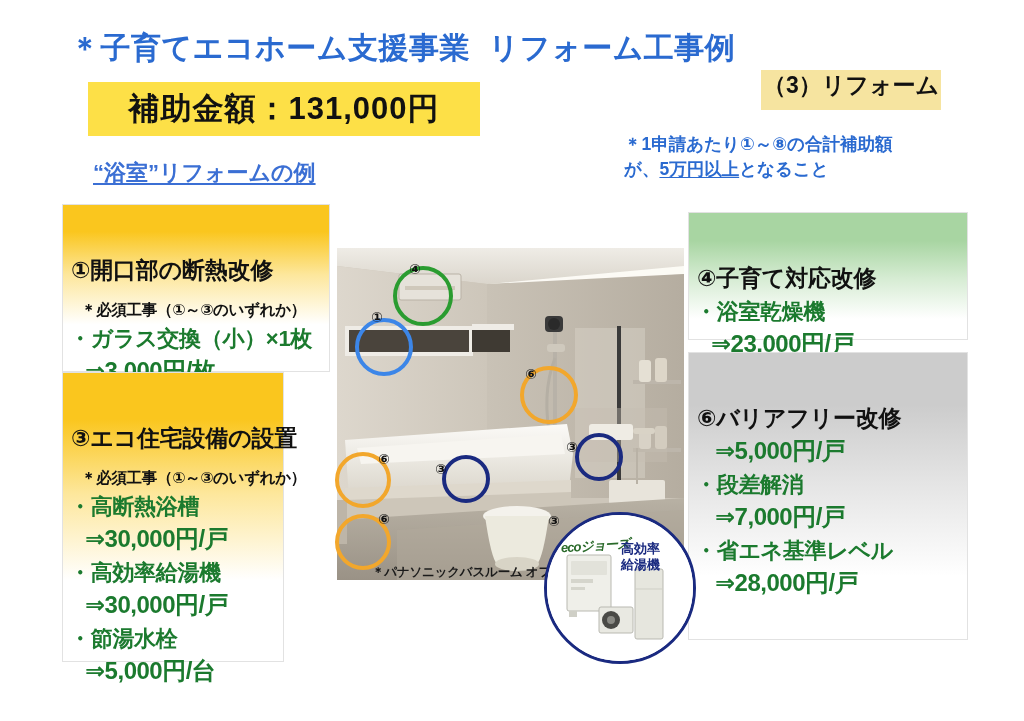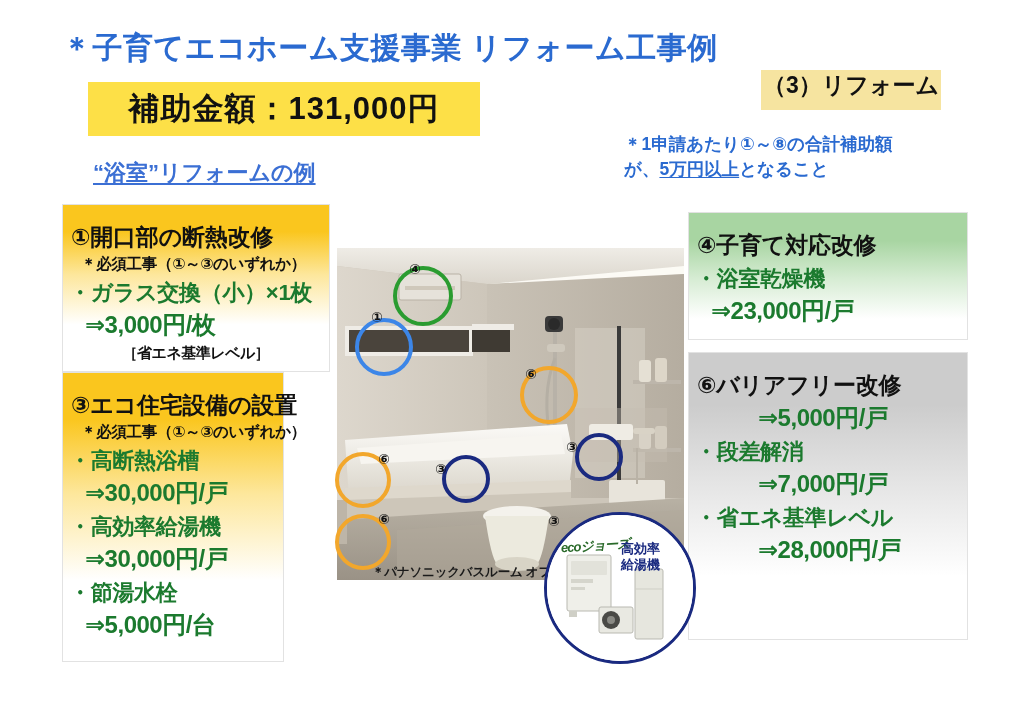--- a/index.html
+++ b/index.html
@@ -7,23 +7,23 @@
     width:1024px;height:721px;
     background:#ffffff;
     font-family:"Liberation Sans","DejaVu Sans",sans-serif;
     overflow:hidden;
     position:relative;
   }
   .slide{position:absolute;inset:0;background:#fff;}
 
   
   .title{
-    position:absolute;left:62px;top:28px;
+    position:absolute;left:70px;top:28px;
     font-size:30px;font-weight:bold;color:#2a6ad0;
-    letter-spacing:.5px;white-space:nowrap;
+    letter-spacing:.5px;white-space:nowrap;font-family:Liberation Mono, monospace;
   }
 
   
   .subsidy-box{
     position:absolute;left:88px;top:82px;width:392px;height:54px;
     background:#fde047;
     display:flex;align-items:center;justify-content:center;
   }
   .subsidy-text{
     font-size:31px;font-weight:bold;color:#111;letter-spacing:1px;white-space:nowrap;
@@ -52,35 +52,35 @@
   }
 
   
   .box{position:absolute;border:1px solid #e2e2e2;box-sizing:border-box;}
   .box-gold{background:linear-gradient(180deg,#fac61e 0%,#fac61e 16%,#fde79c 42%,#ffffff 72%,#ffffff 100%);}
   .box-green{background:linear-gradient(180deg,#a8d5a2 0%,#a8d5a2 22%,#d6ecd3 52%,#ffffff 84%,#ffffff 100%);}
   .box-gray{background:linear-gradient(180deg,#cccccc 0%,#cccccc 18%,#e4e4e4 45%,#ffffff 78%,#ffffff 100%);}
 
   .box-head{
     font-size:23px;font-weight:bold;color:#111;white-space:nowrap;
-    padding-left:8px;padding-top:17px;letter-spacing:-.2px;
+    padding-left:8px;padding-top:2px;letter-spacing:-.2px;margin-top:48px;
   }
   .box-sub{
     font-size:15.5px;font-weight:bold;color:#111;white-space:nowrap;
-    padding-left:18px;margin-top:1px;letter-spacing:-.3px;
+    padding-left:18px;margin-top:14px;letter-spacing:-.3px;
   }
   .item{
     font-size:22px;font-weight:bold;color:#1b7a2e;white-space:nowrap;
     padding-left:6px;margin-top:3px;letter-spacing:-.3px;
   }
   .item-val{
     font-size:24px;font-weight:bold;color:#1b7a2e;white-space:nowrap;
     padding-left:22px;margin-top:1px;letter-spacing:-.5px;
   }
-  .item-val.indent-s{padding-left:26px;margin-left:43px;}
+  .item-val.indent-s{padding-left:26px;}
   .box-foot{
     font-size:15px;font-weight:bold;color:#111;white-space:nowrap;
     text-align:center;margin-top:3px;letter-spacing:-.5px;
   }
 
   
   #box-1{left:62px;top:204px;width:268px;height:168px;}
   #box-3{left:62px;top:372px;width:222px;height:290px;}
   #box-4{left:688px;top:212px;width:280px;height:128px;}
   #box-6{left:688px;top:352px;width:280px;height:288px;}

